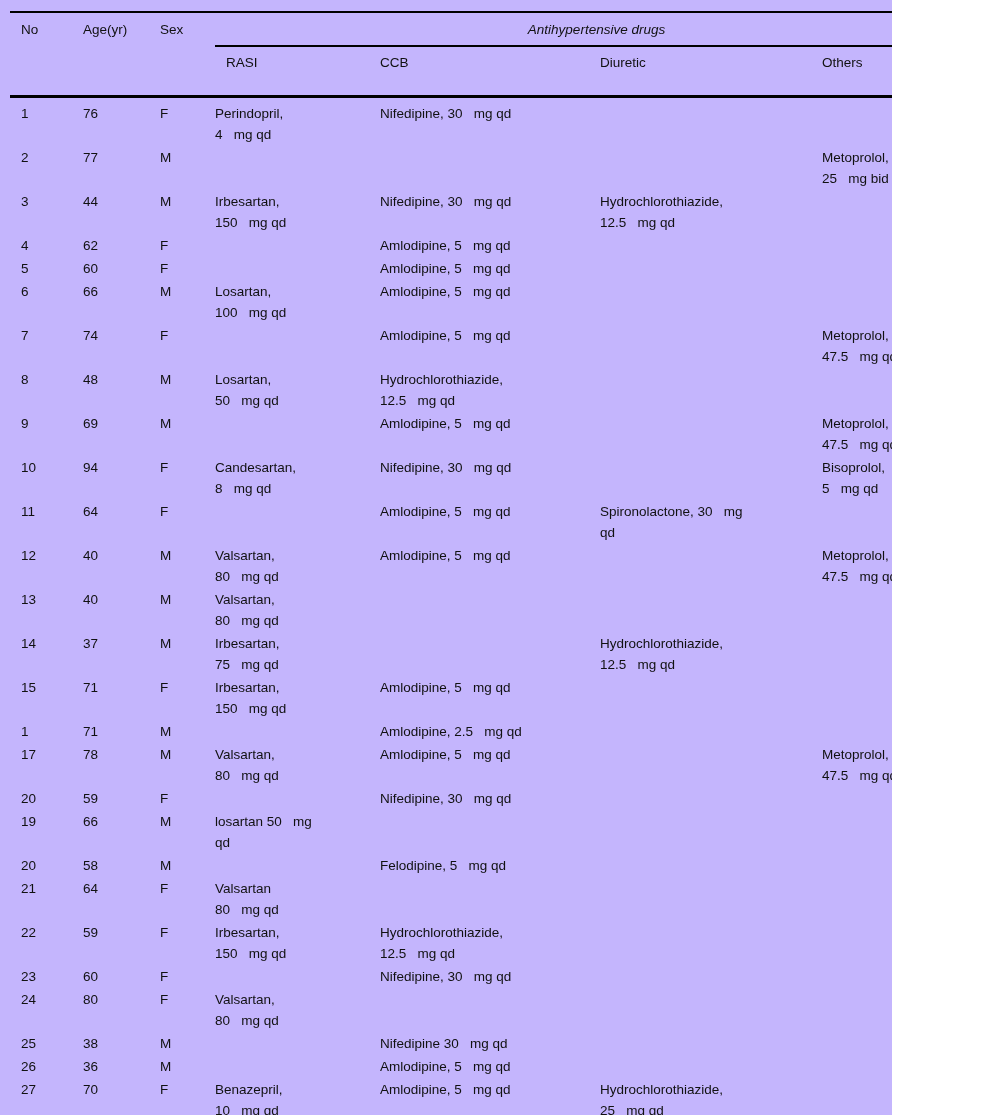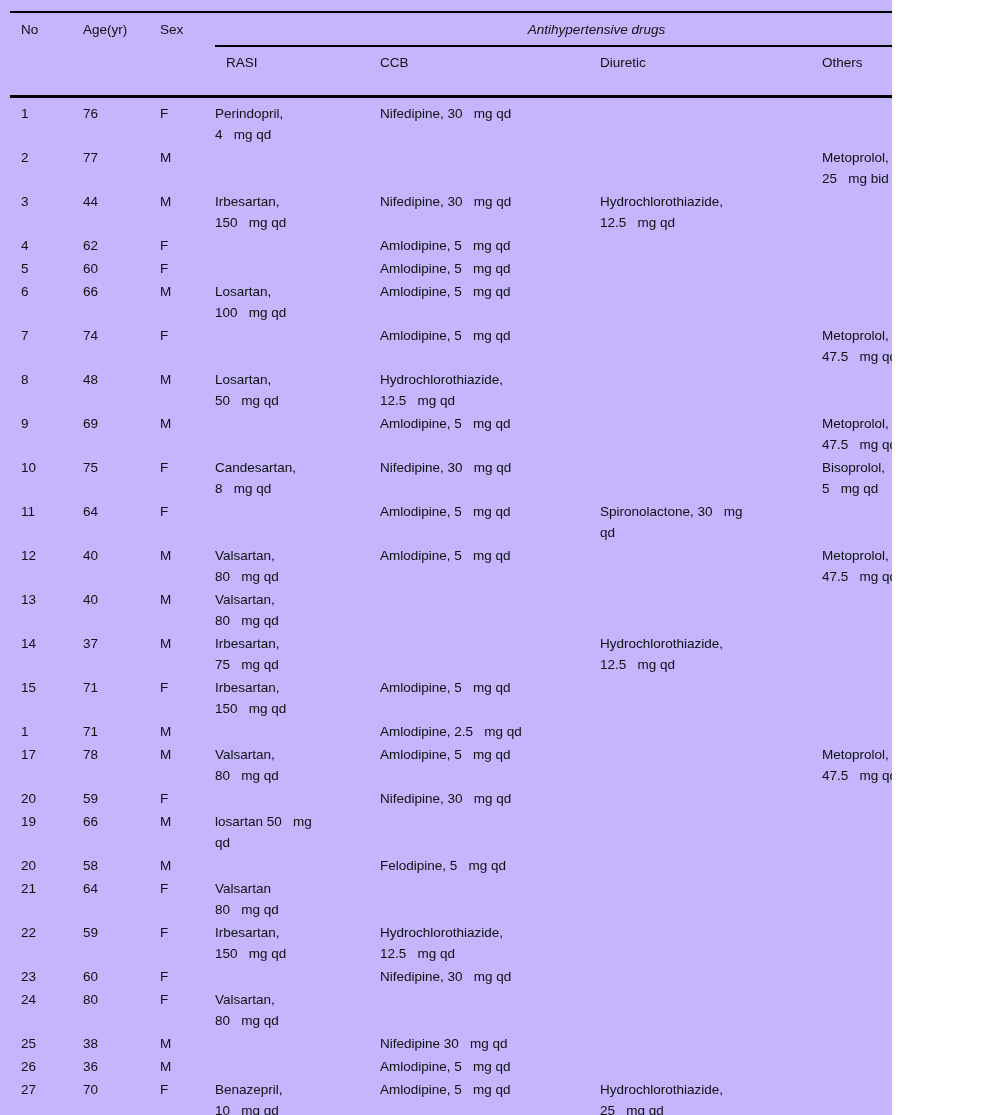--- a/index.html
+++ b/index.html
@@ -166,21 +166,21 @@
           <td>69</td>
           <td>M</td>
           <td></td>
           <td>Amlodipine, 5   mg qd</td>
           <td></td>
           <td>Metoprolol,
 47.5   mg qd</td>
         </tr>
         <tr>
           <td>10</td>
-          <td>75</td>
+          <td>94</td>
           <td>F</td>
           <td>Candesartan,
 8   mg qd</td>
           <td>Nifedipine, 30   mg qd</td>
           <td></td>
           <td>Bisoprolol,
 5   mg qd</td>
         </tr>
         <tr>
           <td>11</td>

